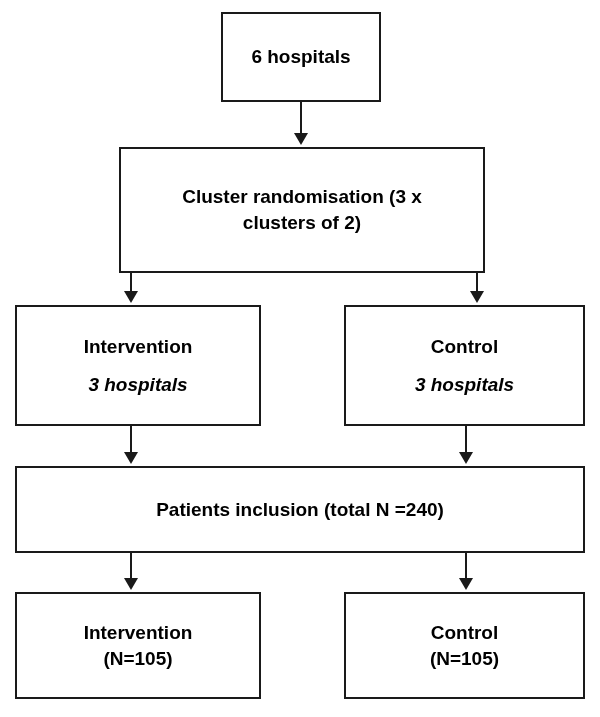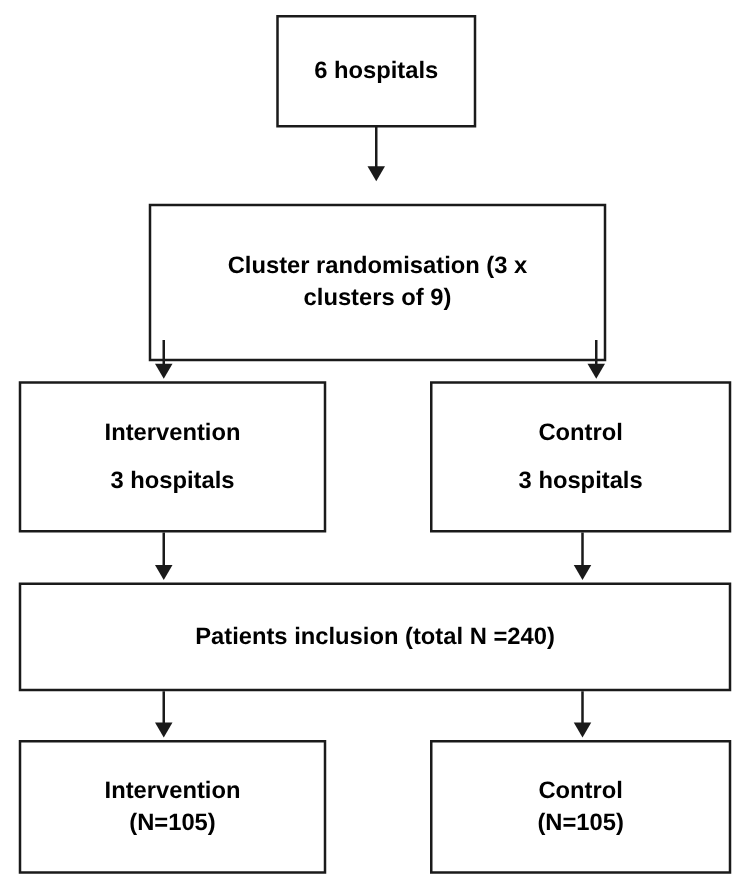--- a/index.html
+++ b/index.html
@@ -36,25 +36,26 @@
   }
   .node .line {
     display: block;
     white-space: nowrap;
   }
   .node .line + .line {
     margin-top: 4px;
   }
   .node.spaced .line + .line {
     margin-top: 16px;
+    font-style: italic;
   }
 
   
   #node-top        { left: 221px; top: 12px;  width: 160px; height: 90px;  }
-  #node-random     { left: 119px; top: 163px; width: 366px; height: 126px; }
+  #node-random     { left: 119px; top: 147px; width: 366px; height: 126px; }
   #node-interv-hosp{ left: 15px;  top: 305px; width: 246px; height: 121px; }
   #node-ctrl-hosp  { left: 344px; top: 305px; width: 241px; height: 121px; }
   #node-patients   { left: 15px;  top: 466px; width: 570px; height: 87px;  }
   #node-interv-n   { left: 15px;  top: 592px; width: 246px; height: 107px; }
   #node-ctrl-n     { left: 344px; top: 592px; width: 241px; height: 107px; }
 
   
   .conn-line {
     position: absolute;
     background: #1a1a1a;
@@ -98,21 +99,21 @@
 
   <div class="node" id="node-top">
     <span class="line">6 hospitals</span>
   </div>
 
   <div class="conn-line conn-v" id="c1-v"></div>
   <div class="arrow-head" id="c1-a"></div>
 
   <div class="node" id="node-random">
     <span class="line">Cluster randomisation (3 x</span>
-    <span class="line">clusters of 9)</span>
+    <span class="line">clusters of 2)</span>
   </div>
 
   <div class="conn-line conn-v" id="c2l-v"></div>
   <div class="arrow-head" id="c2l-a"></div>
   <div class="conn-line conn-v" id="c2r-v"></div>
   <div class="arrow-head" id="c2r-a"></div>
 
   <div class="node spaced" id="node-interv-hosp">
     <span class="line">Intervention</span>
     <span class="line">3 hospitals</span>

